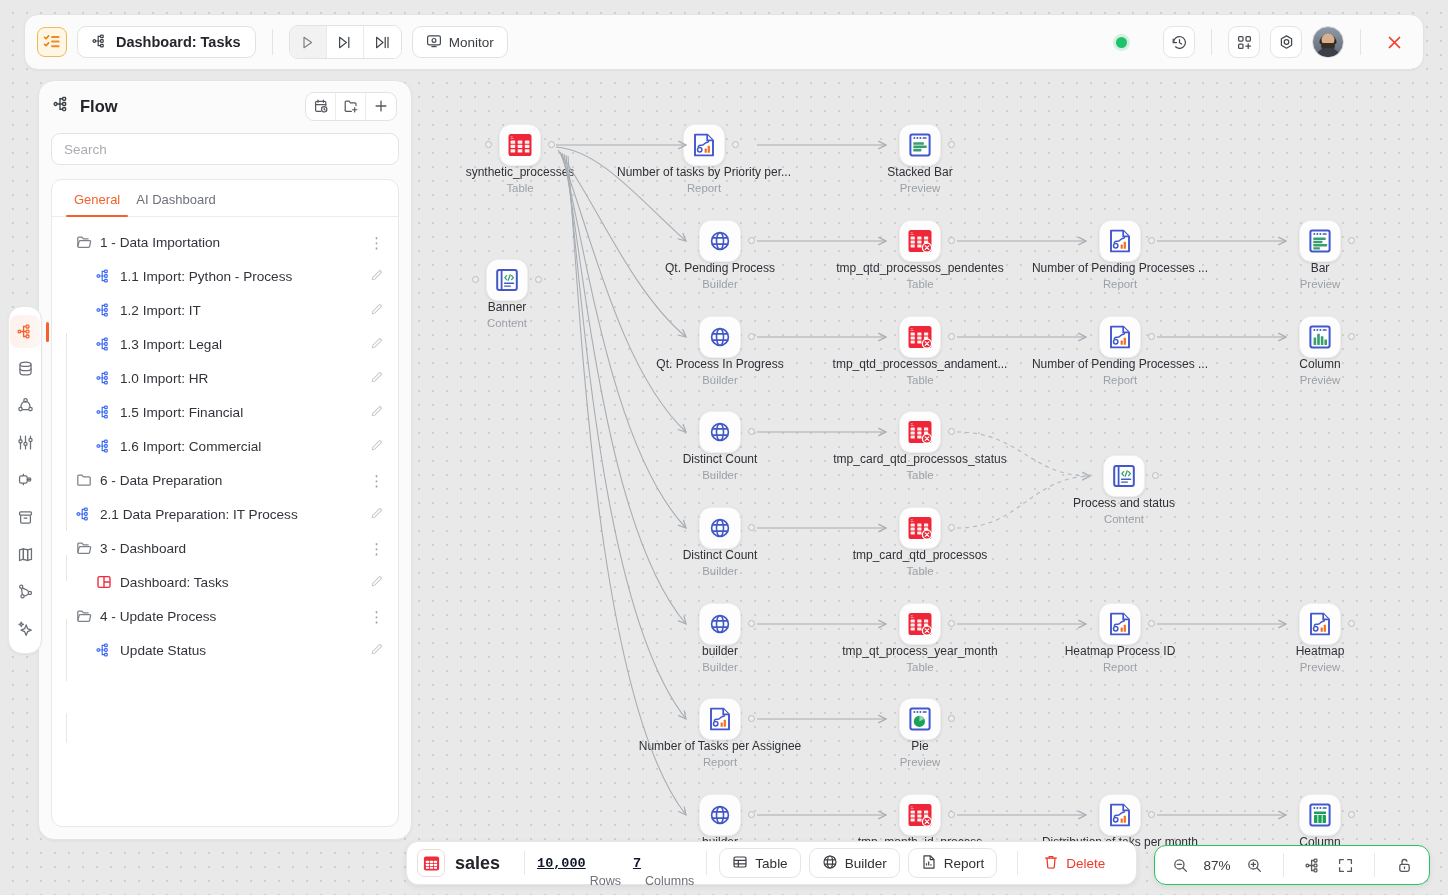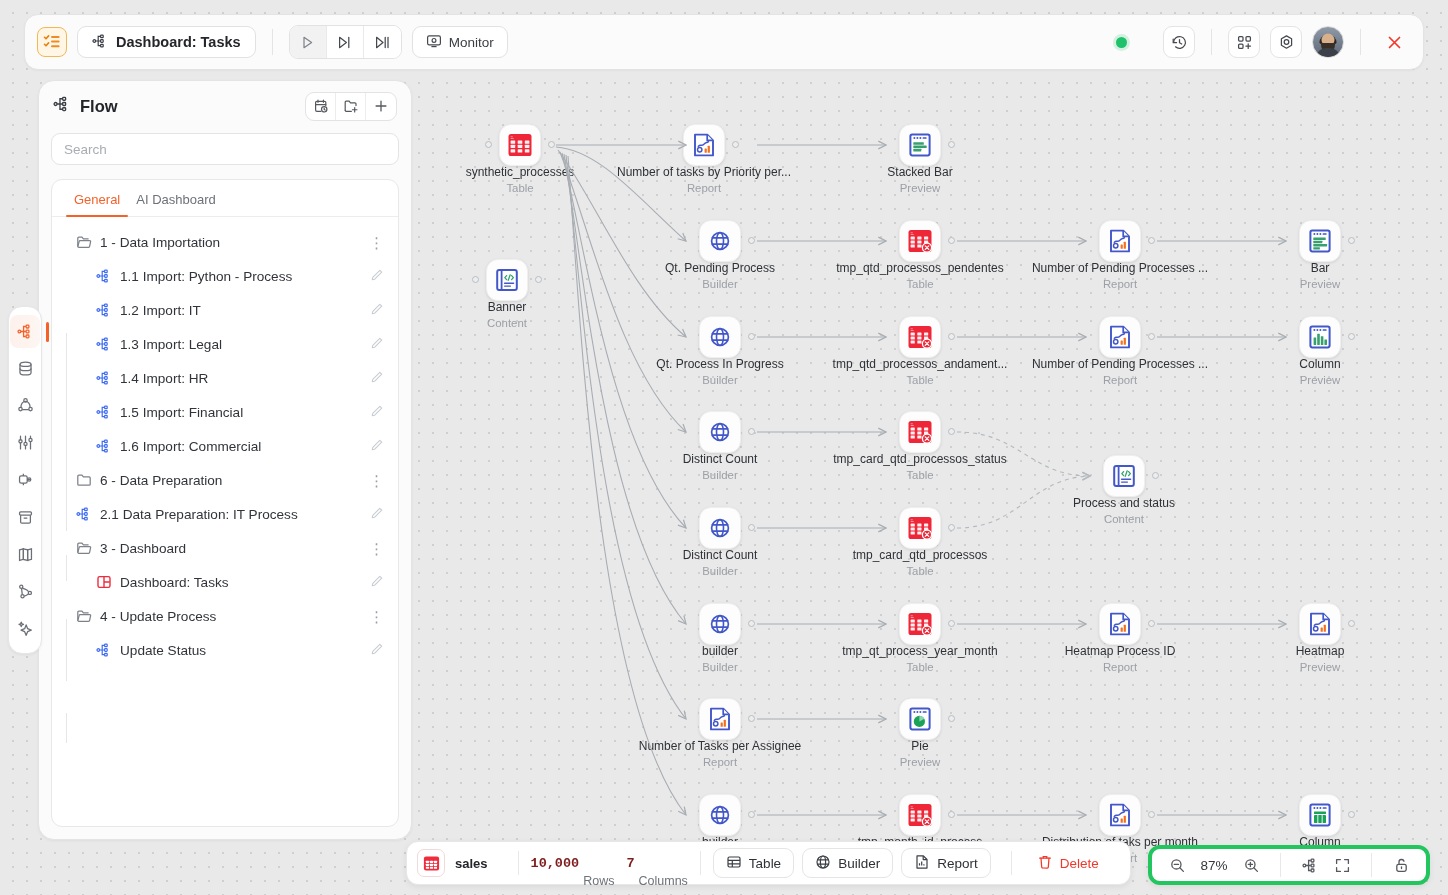--- a/index.html
+++ b/index.html
@@ -155,34 +155,34 @@
 
   
   #dsbar{
     position:absolute; left:406px; bottom:10px; height:44px;
     background:#fff;border:1px solid #e7e7e7;border-radius:12px;
     display:flex;align-items:center;gap:0px;padding:0 10px;z-index:8;
     box-shadow:0 2px 6px rgba(0,0,0,.07);
   }
   .ds-ico{ width:28px;height:28px;border-radius:7px;background:#fff;border:1px solid #f0dada;
            display:flex;align-items:center;justify-content:center;margin-right:10px; }
-  .ds-name{ font-size:13px;font-weight:700;color:#22252a;margin-right:18px; }
+  .ds-name{ font-size:18px;font-weight:700;color:#22252a;margin-right:12px; }
   .vsep{ width:1px;height:24px;background:#e8e8e8;margin:0 12px; }
-  .ds-metric{ font-size:13.5px;color:#7f1d1d;font-family:"Liberation Mono",monospace;font-weight:700; }
+  .ds-metric{ font-size:13.5px;color:#0f172a;font-family:"Liberation Mono",monospace;font-weight:700;text-decoration:underline; }
   .ds-unit{ font-size:12.5px;color:#6e7279;margin-left:4px;font-family:"Liberation Sans",sans-serif;font-weight:400;margin-top:36px;}
   .ds-btn{
     height:30px;display:inline-flex;align-items:center;gap:7px;padding:0 12px;
     border:1px solid #e5e5e5;border-radius:9px;background:#fff;font-size:13.5px;color:#2e3136;
     margin-right:8px;
   }
   .ds-btn.danger{ border-color:transparent;color:#f0382b;background:transparent; }
 
   #zoombar{
     position:absolute; right:18px; bottom:10px; height:40px;
-    background:#fff;border:4px solid #22c55e;border-radius:12px;
+    background:#fff;border:1px solid #22c55e;border-radius:12px;
     display:flex;align-items:center;padding:0 10px;gap:2px;z-index:8;
     box-shadow:0 2px 6px rgba(0,0,0,.07);
   }
   .zb-btn{ width:30px;height:30px;display:flex;align-items:center;justify-content:center;color:#55585e; }
   .zb-val{ font-size:13.5px;color:#34373c;min-width:40px;text-align:center; }
 </style>
 </head>
 <body>
 
 <div id="app">
@@ -1001,21 +1001,21 @@
           <div class="row child">
             <span style="display:flex;align-items:center">
               <svg width="16" height="16" viewBox="0 0 16 16" fill="none" stroke="#3f6cf5" stroke-width="1.2">
                 <circle cx="2.3" cy="8" r="1.3"></circle>
                 <path d="M3.6 8 H6.2 M6.2 8 V3.3 H8.3 M6.2 8 V12.7 H8.3 M6.2 8 H8.3"></path>
                 <rect x="8.6" y="2.1" width="2.6" height="2.6" rx="0.7"></rect>
                 <rect x="8.6" y="6.7" width="2.6" height="2.6" rx="0.7"></rect>
                 <rect x="8.6" y="11.3" width="2.6" height="2.6" rx="0.7"></rect>
               </svg>
             </span>
-            <span class="lbl">1.4 Import: HR</span>
+            <span class="lbl">1.0 Import: HR</span>
             <span class="pen"><svg width="14" height="14" viewBox="0 0 16 16" fill="none" stroke="currentColor" stroke-width="1.25" stroke-linejoin="round">
                 <path d="M11.2 2.6 L13.4 4.8 L5.4 12.8 L2.6 13.4 L3.2 10.6 Z"></path>
               </svg></span>
           </div>
           <div class="row child">
             <span style="display:flex;align-items:center">
               <svg width="16" height="16" viewBox="0 0 16 16" fill="none" stroke="#3f6cf5" stroke-width="1.2">
                 <circle cx="2.3" cy="8" r="1.3"></circle>
                 <path d="M3.6 8 H6.2 M6.2 8 V3.3 H8.3 M6.2 8 V12.7 H8.3 M6.2 8 H8.3"></path>
                 <rect x="8.6" y="2.1" width="2.6" height="2.6" rx="0.7"></rect>

